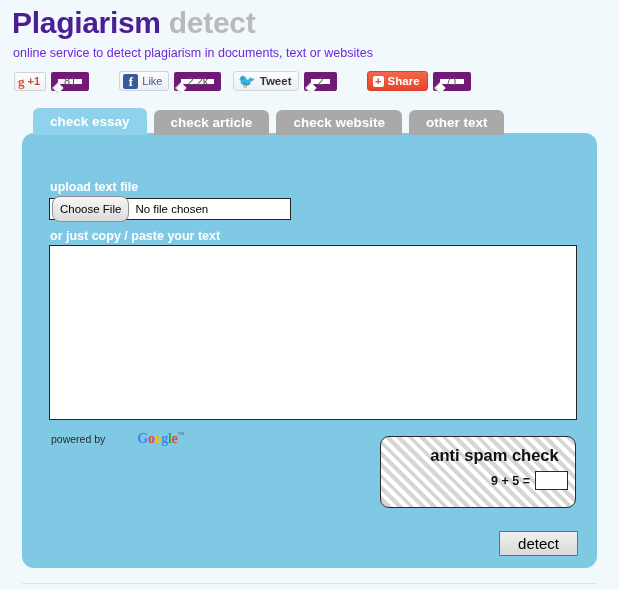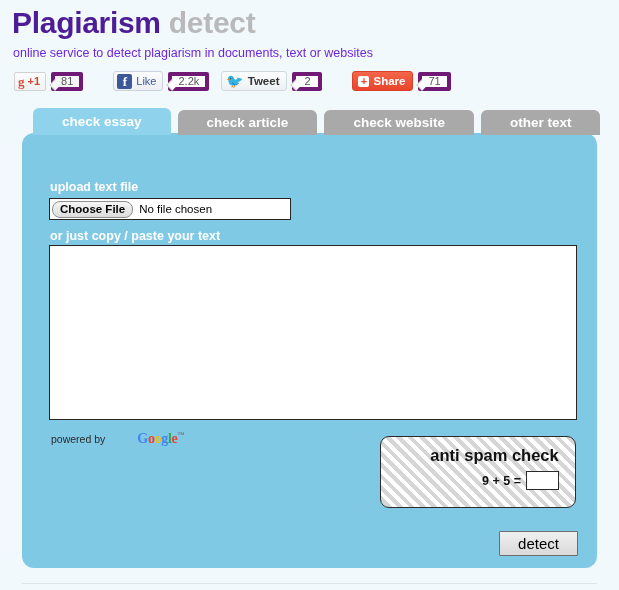--- a/index.html
+++ b/index.html
@@ -59,21 +59,21 @@
     font-size: 13px; font-weight: bold; color: #dd4b39;
     font-family: "Liberation Serif", serif;
     margin-right: 3px; line-height: 1;
   }
   .count-bubble {
     position: relative;
     height: 19px; min-width: 30px;
     margin-left: 5px;
     padding: 0 6px;
     display: flex; align-items: center; justify-content: center;
-    border: 4px solid #701a75; border-radius: 2px;
+    border: 7px solid #701a75; border-radius: 2px;
     background: #fff;
     font-size: 11px; color: #555;
   }
   .count-bubble::before {
     content: ""; position: absolute;
     left: -4px; top: 5px;
     width: 7px; height: 7px;
     background: #fff;
     border-left: 1px solid #d2d2d2;
     border-bottom: 1px solid #d2d2d2;
@@ -124,21 +124,21 @@
   
   .tabs {
     position: absolute;
     left: 33px; top: 108px;
     display: flex;
     align-items: flex-end;
     z-index: 3;
   }
   .tab {
     height: 25px;
-    padding: 0 29px;
+    padding: 0 17px;
     margin-right: 7px;
     display: flex; align-items: center;
     border-radius: 6px 6px 0 0;
     background: #a9a9a9;
     color: #ffffff;
     font-size: 13.5px;
     font-weight: bold;
     white-space: nowrap;
   }
   .tab.active {
@@ -175,30 +175,29 @@
   .file-input {
     position: absolute;
     left: 27px; top: 65px;
     width: 242px; height: 22px;
     background: #ffffff;
     border: 1px solid #242424;
     display: flex; align-items: center;
   }
   .file-btn {
     margin-left: 2px;
-    height: 17px;
+    height: 26px;
     padding: 0 7px;
     display: flex; align-items: center;
     background: linear-gradient(#f6f6f6, #dcdcdc);
     border: 1px solid #8f8f8f;
     border-radius: 8px;
     font-size: 11.5px;
     color: #000;
     white-space: nowrap;
-    font-weight: bold;
   }
   .file-status {
     margin-left: 6px;
     font-size: 11.5px;
     color: #000;
     white-space: nowrap;
   }
 
   .paste-area {
     position: absolute;
@@ -261,21 +260,21 @@
   .as-sub {
     margin-top: -1px;
     text-align: center;
     font-size: 12.5px;
     font-weight: bold;
     color: #111;
     white-space: nowrap;
   }
   .as-formula {
     margin-top: 6px;
-    padding-right: 16px;
+    padding-right: 7px;
     display: flex;
     align-items: center;
     justify-content: flex-end;
     font-size: 12.5px;
     font-weight: bold;
     color: #111;
   }
   .as-input {
     margin-left: 5px;
     width: 33px; height: 19px;

